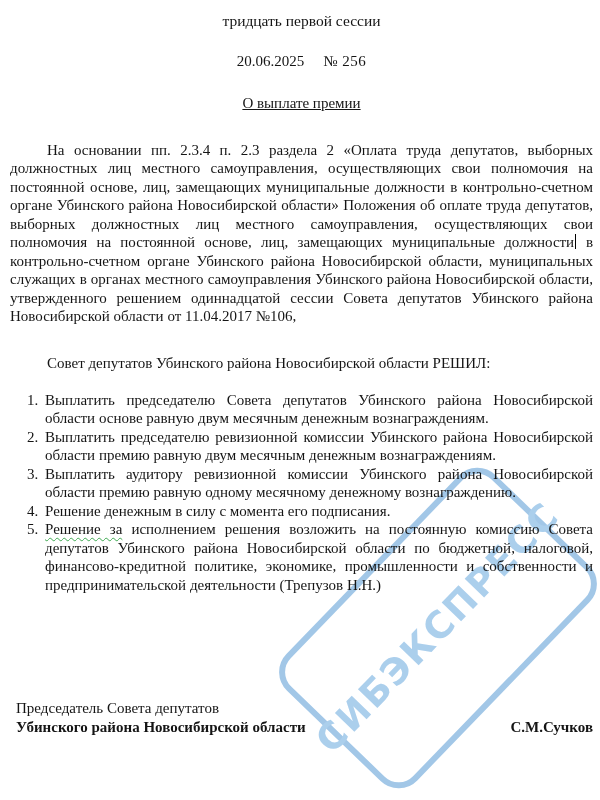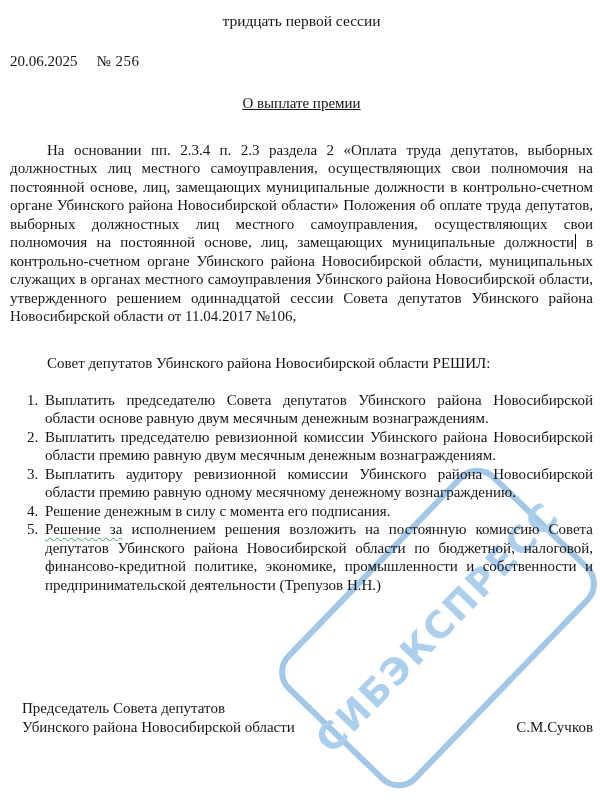--- a/index.html
+++ b/index.html
@@ -17,21 +17,21 @@
   }
   .content {
     position: relative;
     z-index: 2;
     padding: 12px 7px 0 10px;
   }
   .title-block { text-align: center; }
   .title-line { font-size: 15.5px; }
   .docnum-row {
     display: flex;
-    justify-content: flex-start;
+    justify-content: center;
     margin-top: 21px;
   }
   .doc-number { letter-spacing: 0.5px; margin-left: 19px; }
   .subject {
     text-align: center;
     margin-top: 24px;
     text-decoration: underline;
   }
   .body-block { margin-top: 25px; }
   p.justified {
@@ -64,27 +64,28 @@
   }
   .grammar {
     text-decoration-line: underline;
     text-decoration-style: wavy;
     text-decoration-thickness: 1px;
     text-underline-offset: 3px;
   }
   .signature {
     position: absolute;
     z-index: 2;
-    left: 22px;
+    left: 16px;
     right: 7px;
     top: 699px;
   }
   .signature-row {
     display: flex;
     justify-content: space-between;
+    font-weight: bold;
   }
   .stamp {
     position: absolute;
     z-index: 1;
     left: 288px;
     top: 537px;
     width: 300px;
     height: 182px;
     border: 6px solid;
     border-radius: 26px;

